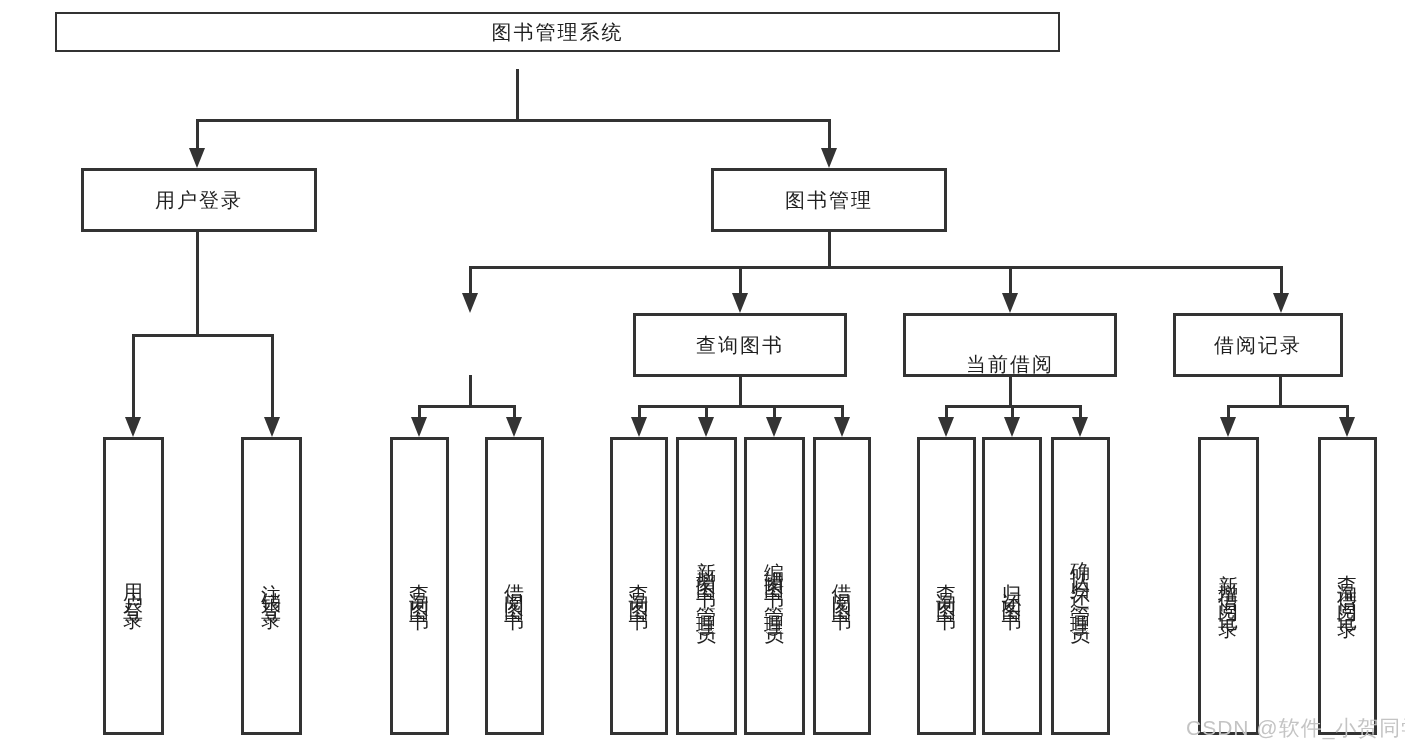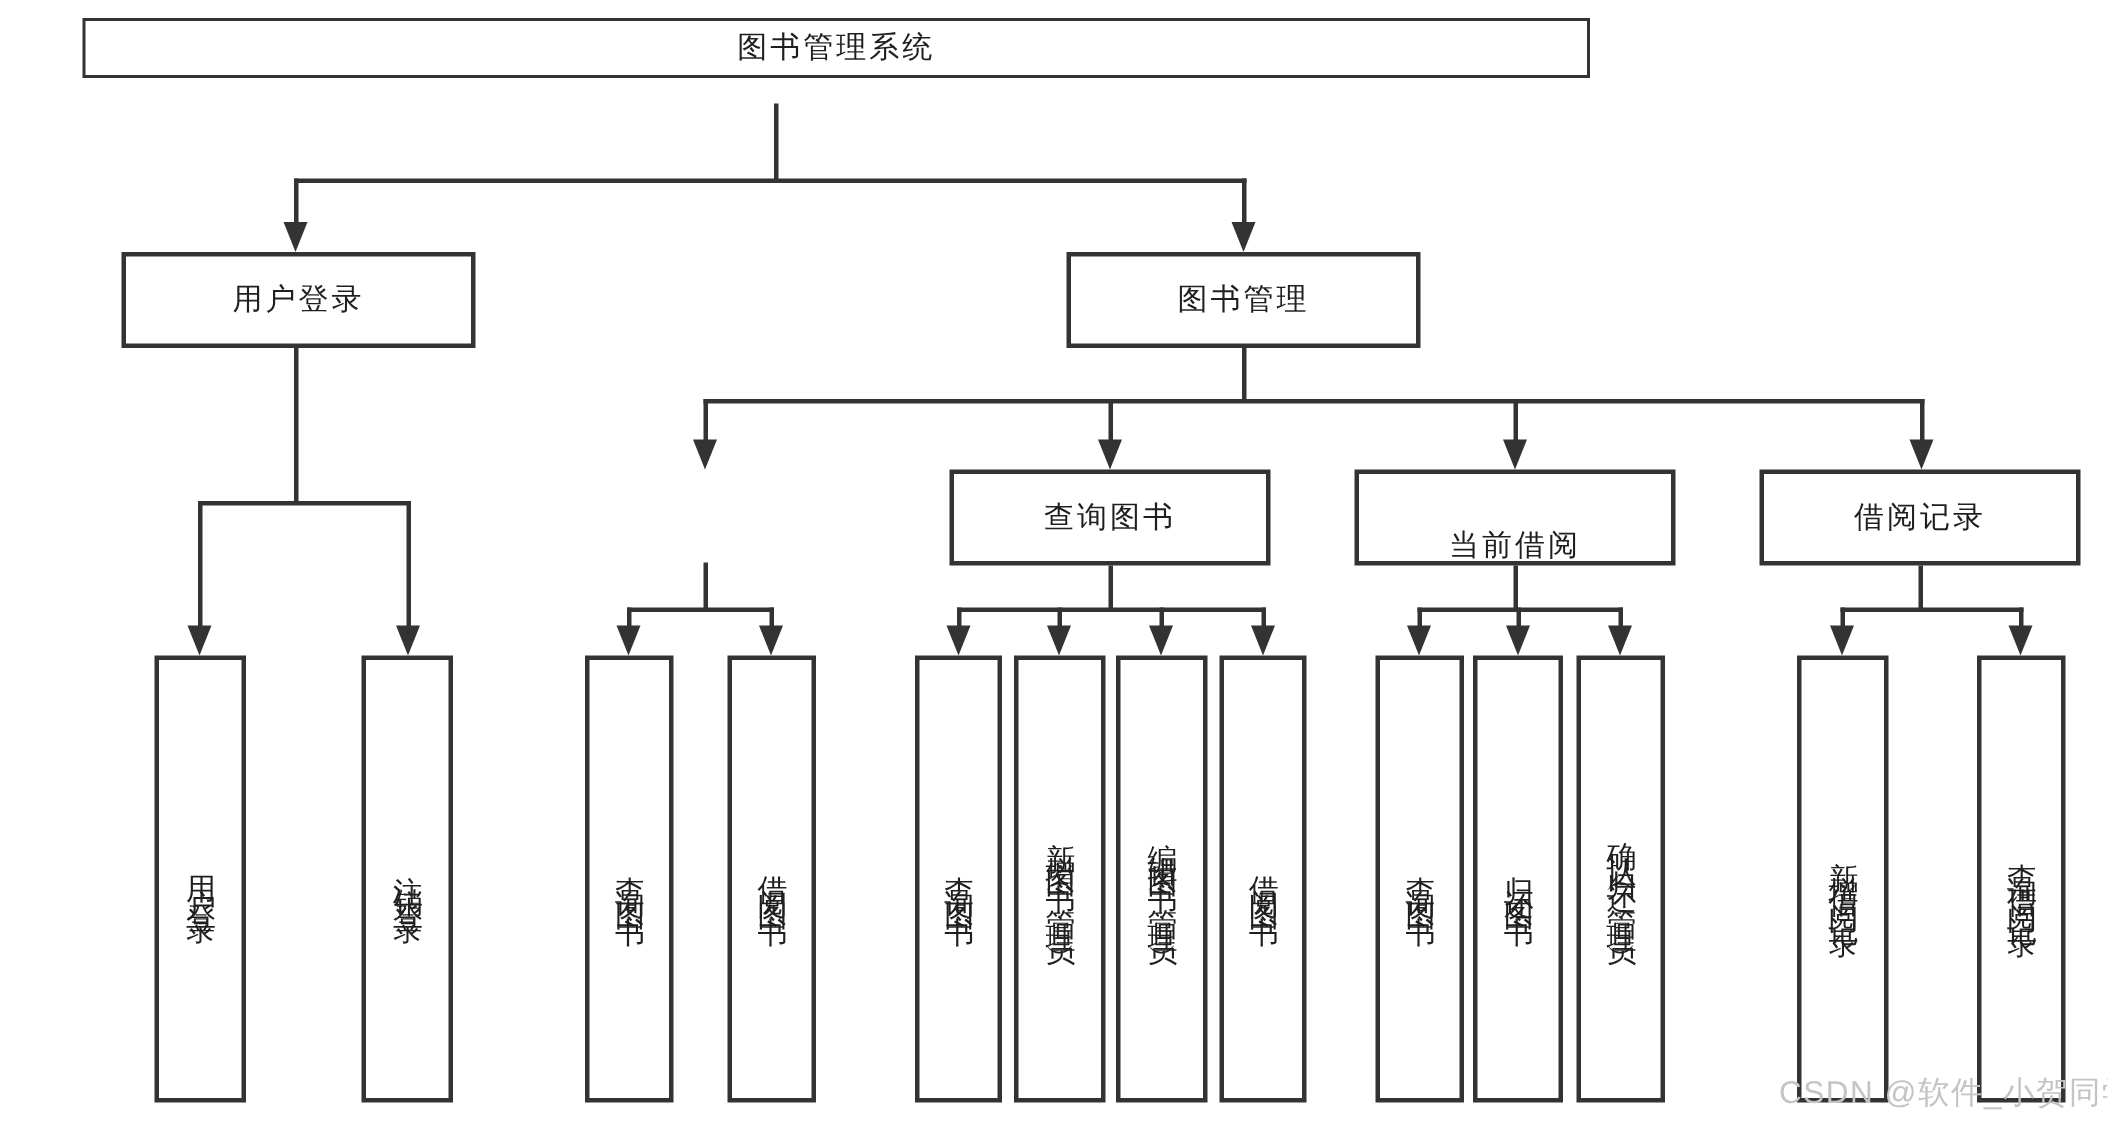--- a/index.html
+++ b/index.html
@@ -130,21 +130,21 @@
   <div class="node hnode" style="left:711px;top:168px;width:236px;height:64px;">
     <span>图书管理</span>
   </div>
 
   <div class="node hnode" style="left:633px;top:313px;width:214px;height:64px;">
     <span>查询图书</span>
   </div>
   <div class="node hnode" style="left:903px;top:313px;width:214px;height:64px;align-items:flex-end;">
     <span>当前借阅</span>
   </div>
-  <div class="node hnode" style="left:1173px;top:313px;width:214px;height:64px;">
+  <div class="node hnode" style="left:1173px;top:313px;width:170px;height:64px;">
     <span>借阅记录</span>
   </div>
 
   <div class="node vnode" style="left:103px;top:437px;width:61px;height:298px;">
     <span>用户登录</span>
   </div>
   <div class="node vnode" style="left:241px;top:437px;width:61px;height:298px;">
     <span>注销登录</span>
   </div>
 

